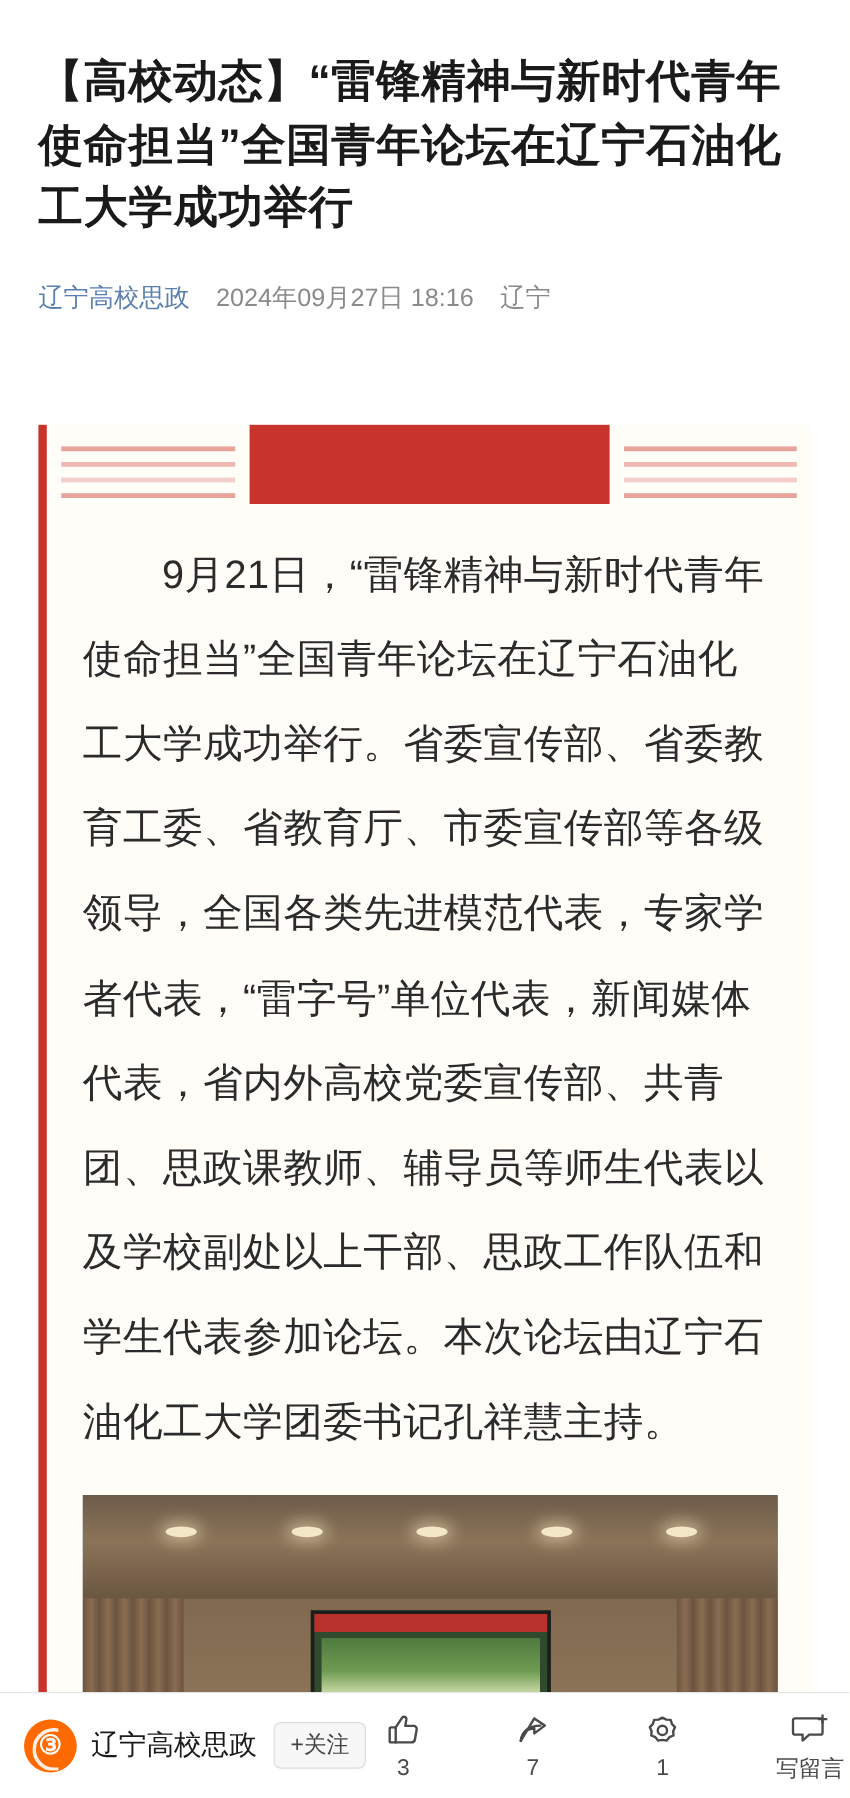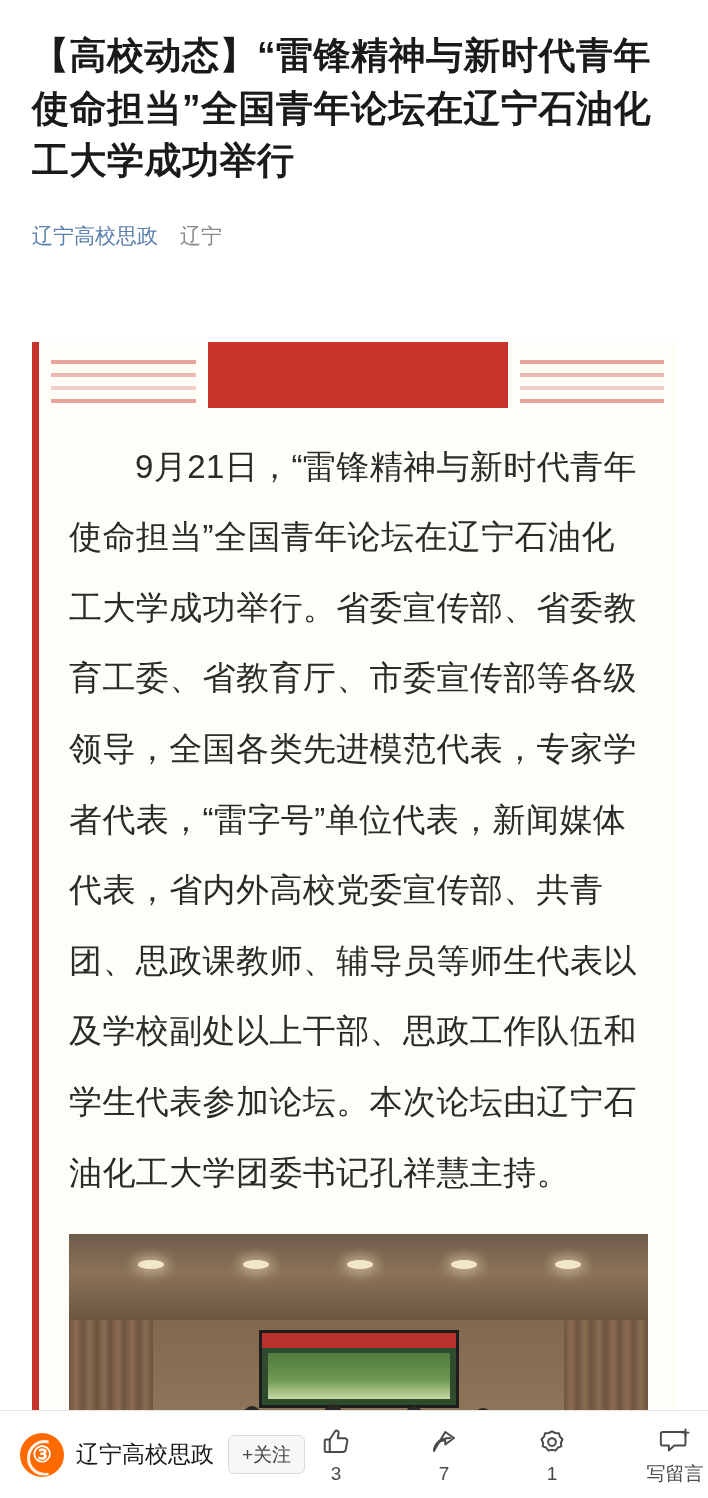--- a/index.html
+++ b/index.html
@@ -17,20 +17,21 @@
     background: #ffffff;
     display: flex;
     flex-direction: column;
   }
 
   
   .article {
     flex: 1 1 auto;
     overflow: hidden;
     padding: 30px 32px 0 32px;
+    margin-top: 12px;
   }
 
   .headline {
     font-size: 37px;
     line-height: 1.42;
     font-weight: bold;
     color: #1a1a1a;
     letter-spacing: 0.5px;
   }
 
@@ -237,20 +238,21 @@
 <body>
 
 <div class="page">
 
   <div class="article">
 
     <h1 class="headline">【高校动态】“雷锋精神与新时代青年使命担当”全国青年论坛在辽宁石油化工大学成功举行</h1>
 
     <div class="meta">
       <span class="source">辽宁高校思政</span>
+      <span class="date">2024年09月27日 18:16</span>
       <span class="region">辽宁</span>
     </div>
 
 
     <div class="body-card">
 
       <div class="deco">
         <div class="lines">
             <i></i>
             <i></i>

